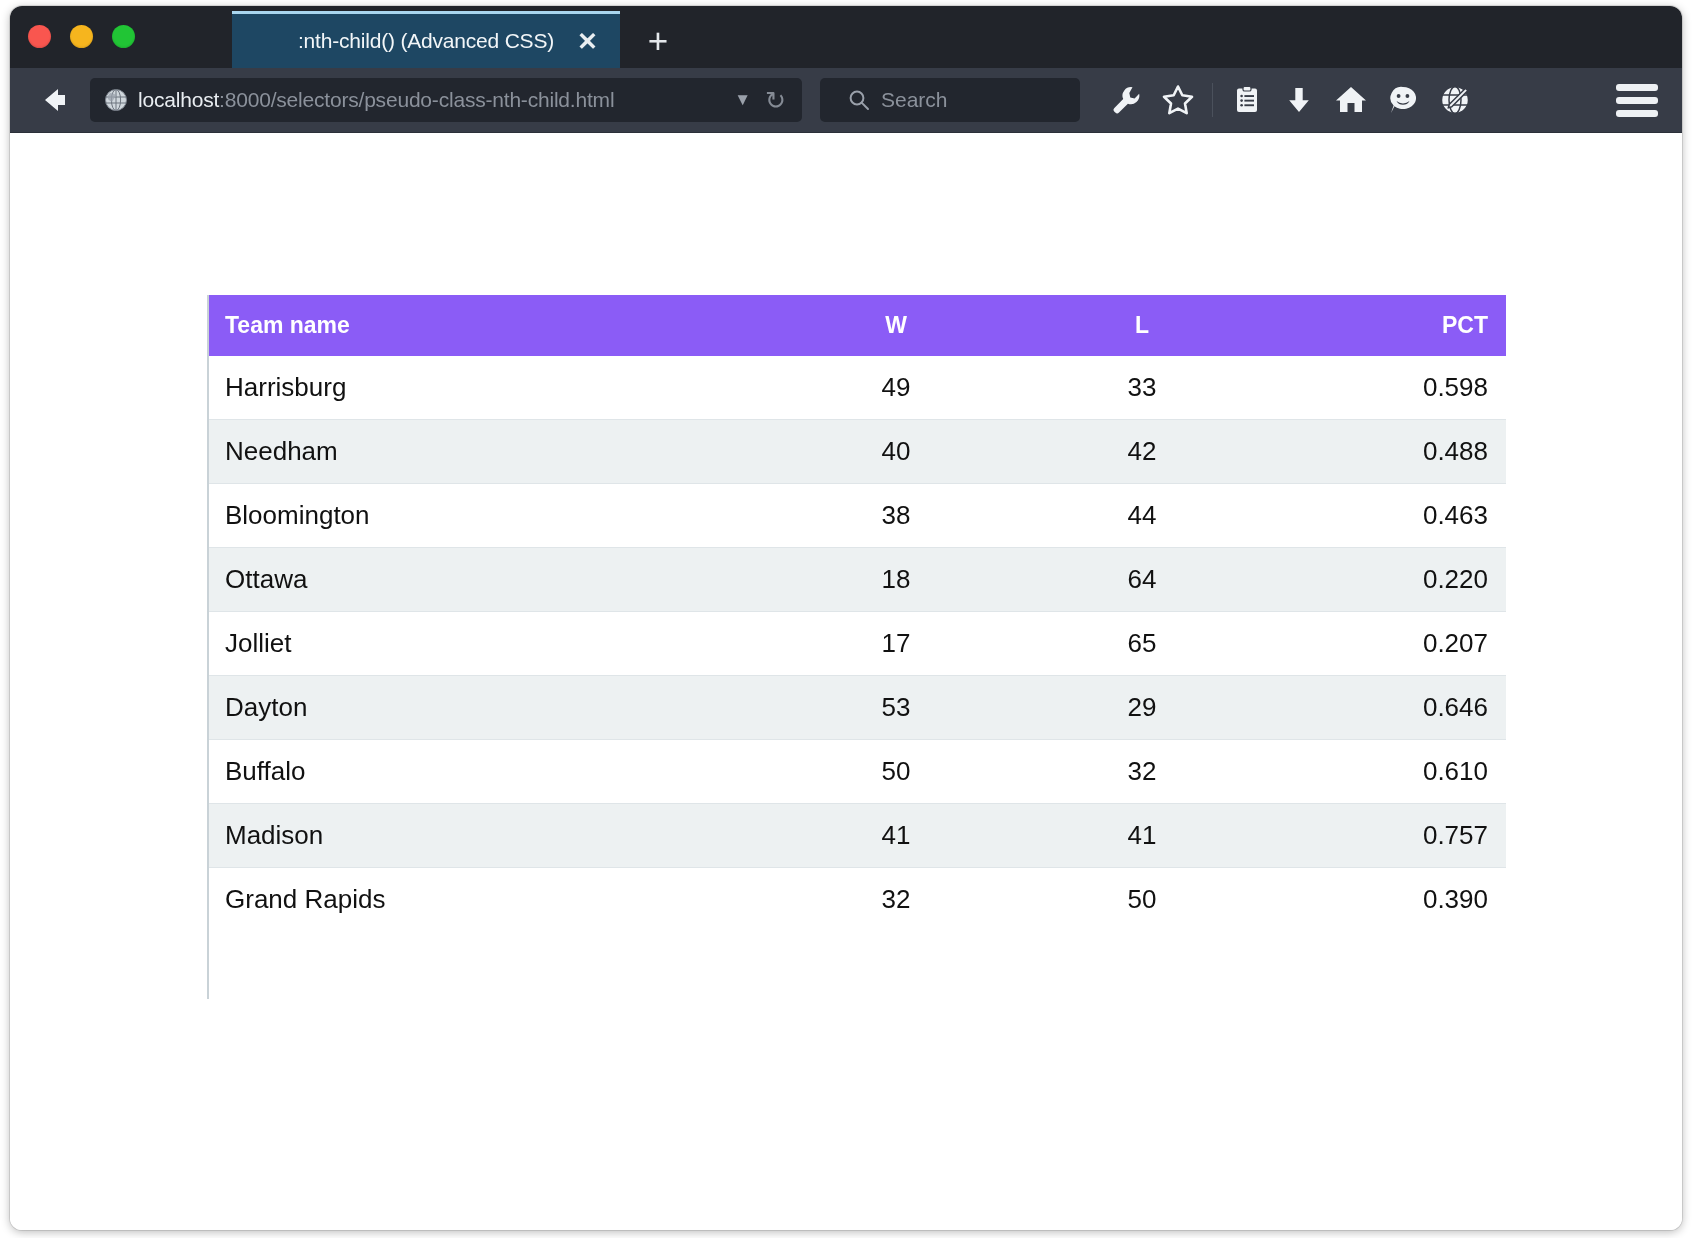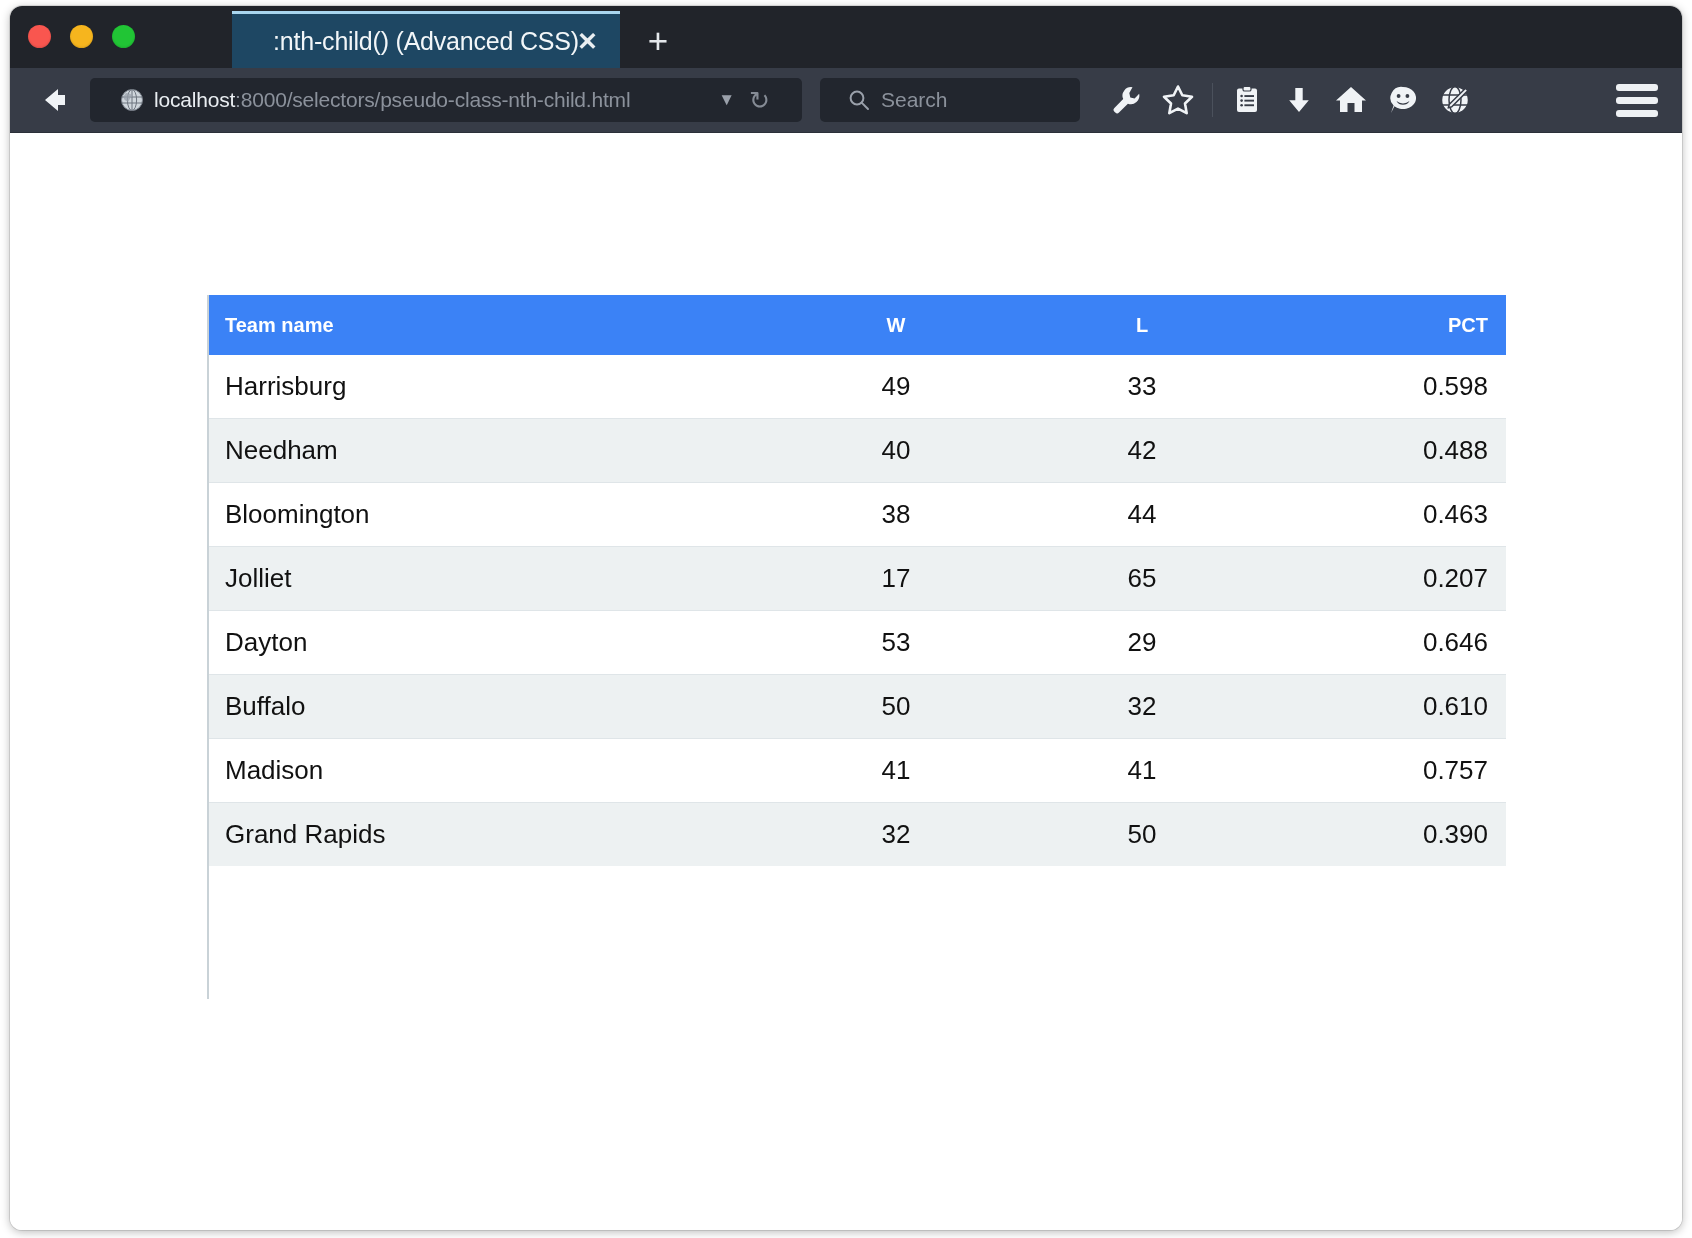--- a/index.html
+++ b/index.html
@@ -62,21 +62,21 @@
     height: 57px;
     background: #1e4763;
     display: flex;
     align-items: center;
     justify-content: center;
     box-sizing: border-box;
     border-top: 3px solid #a9d6ef;
   }
   .tab-title {
     color: #f2f6f8;
-    font-size: 25px;
+    font-size: 21px;
     letter-spacing: -0.2px;
     white-space: nowrap;
   }
   .tab-close {
     position: absolute;
     right: 22px;
     top: 50%;
     transform: translateY(-50%);
     color: #e9eef1;
     font-size: 25px;
@@ -120,21 +120,21 @@
     cursor: pointer;
   }
   .urlbar {
     flex: 0 0 auto;
     width: 712px;
     height: 44px;
     background: #22262e;
     border-radius: 5px;
     display: flex;
     align-items: center;
-    padding: 0 26px;
+    padding: 0 10px;
     box-sizing: border-box;
   }
   .globe-icon {
     width: 24px; height: 24px;
     margin: 0 10px 0 4px;
     flex: 0 0 auto;
   }
   .urltext {
     flex: 1 1 auto;
     font-size: 21px;
@@ -229,24 +229,24 @@
     position: absolute;
     left: 197px;
     top: 162px;
     width: 1155px;
     border-collapse: collapse;
     font-size: 26px;
     color: #111111;
     table-layout: fixed;
   }
   table.standings thead th {
-    background: #3b82f6;
+    background: #8b5cf6;
     color: #ffffff;
     font-weight: bold;
-    font-size: 20px;
+    font-size: 23px;
     padding: 17px 18px;
     height: 26px;
     box-sizing: content-box;
   }
   table.standings th.c-team { text-align: left; width: 530px; }
   table.standings th.c-w,
   table.standings th.c-l    { text-align: center; width: 210px; }
   table.standings th.c-pct  { text-align: right; width: 205px; }
 
   table.standings tbody td {
@@ -418,20 +418,26 @@
             <td class="t-l">42</td>
             <td class="t-pct">0.488</td>
           </tr>
         <tr>
             <td class="t-team">Bloomington</td>
             <td class="t-w">38</td>
             <td class="t-l">44</td>
             <td class="t-pct">0.463</td>
           </tr>
         <tr>
+            <td class="t-team">Ottawa</td>
+            <td class="t-w">18</td>
+            <td class="t-l">64</td>
+            <td class="t-pct">0.220</td>
+          </tr>
+        <tr>
             <td class="t-team">Jolliet</td>
             <td class="t-w">17</td>
             <td class="t-l">65</td>
             <td class="t-pct">0.207</td>
           </tr>
         <tr>
             <td class="t-team">Dayton</td>
             <td class="t-w">53</td>
             <td class="t-l">29</td>
             <td class="t-pct">0.646</td>

